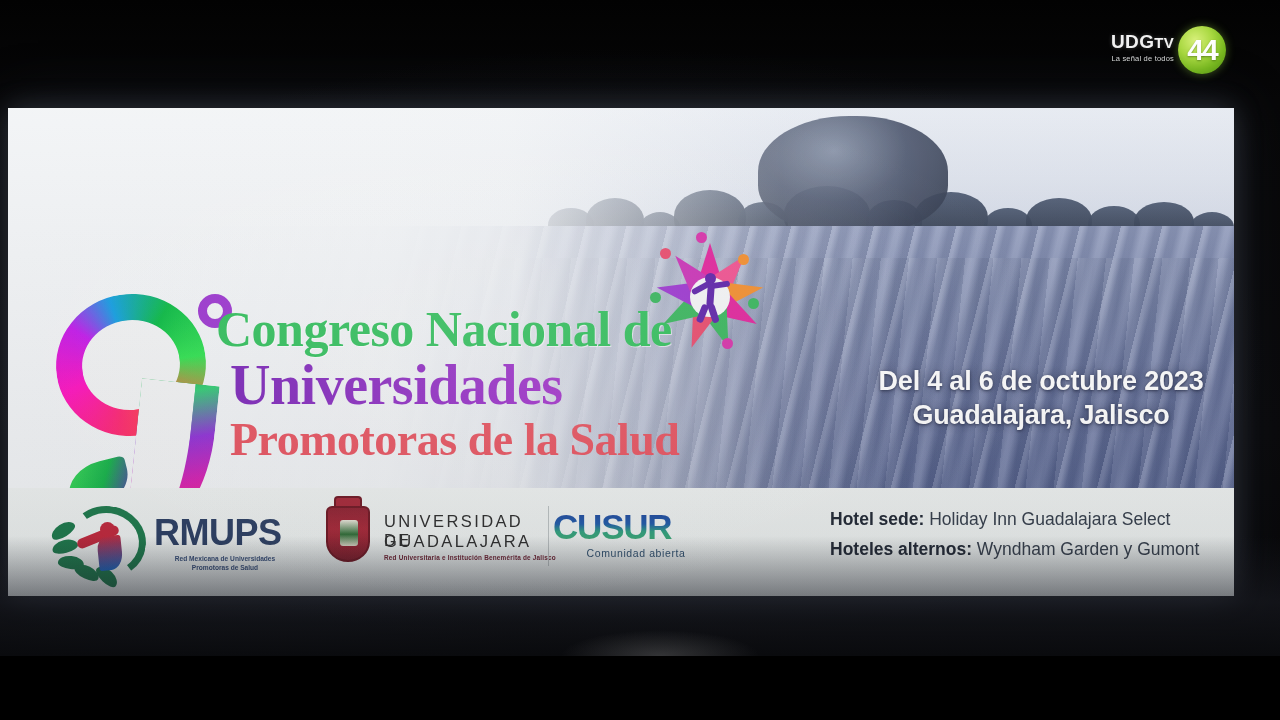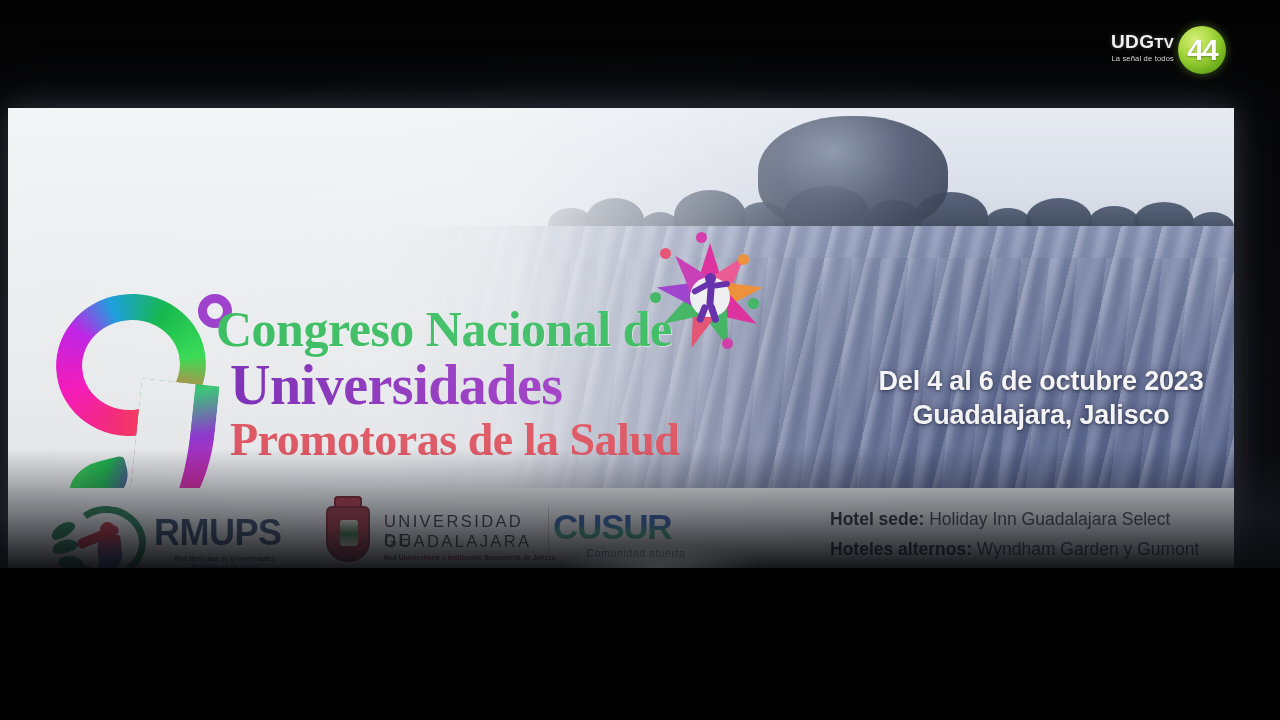--- a/index.html
+++ b/index.html
@@ -1,19 +1,19 @@
 <!DOCTYPE html>
 <html><head>
 <meta charset="utf-8">
 <style>
   * { margin:0; padding:0; box-sizing:border-box; }
   html,body { width:1280px; height:720px; overflow:hidden; background:#000; }
   body { font-family:"Liberation Sans", sans-serif; }
 
-  .stage { position:relative; width:1280px; height:568px; background:#050505; overflow:hidden; }
+  .stage { position:relative; width:1280px; height:656px; background:#050505; overflow:hidden; }
 
   
   .room-glow {
     position:absolute; left:0; top:0; width:1280px; height:720px;
     background:
       radial-gradient(ellipse 900px 420px at 620px 350px, rgba(70,75,90,0.30), rgba(0,0,0,0) 72%),
       radial-gradient(ellipse 400px 120px at 250px 670px, rgba(40,44,55,0.25), rgba(0,0,0,0) 70%),
       linear-gradient(180deg,#020202 0%, #070708 14%, #0a0a0c 60%, #050506 100%);
   }
   .bottom-sheen {

